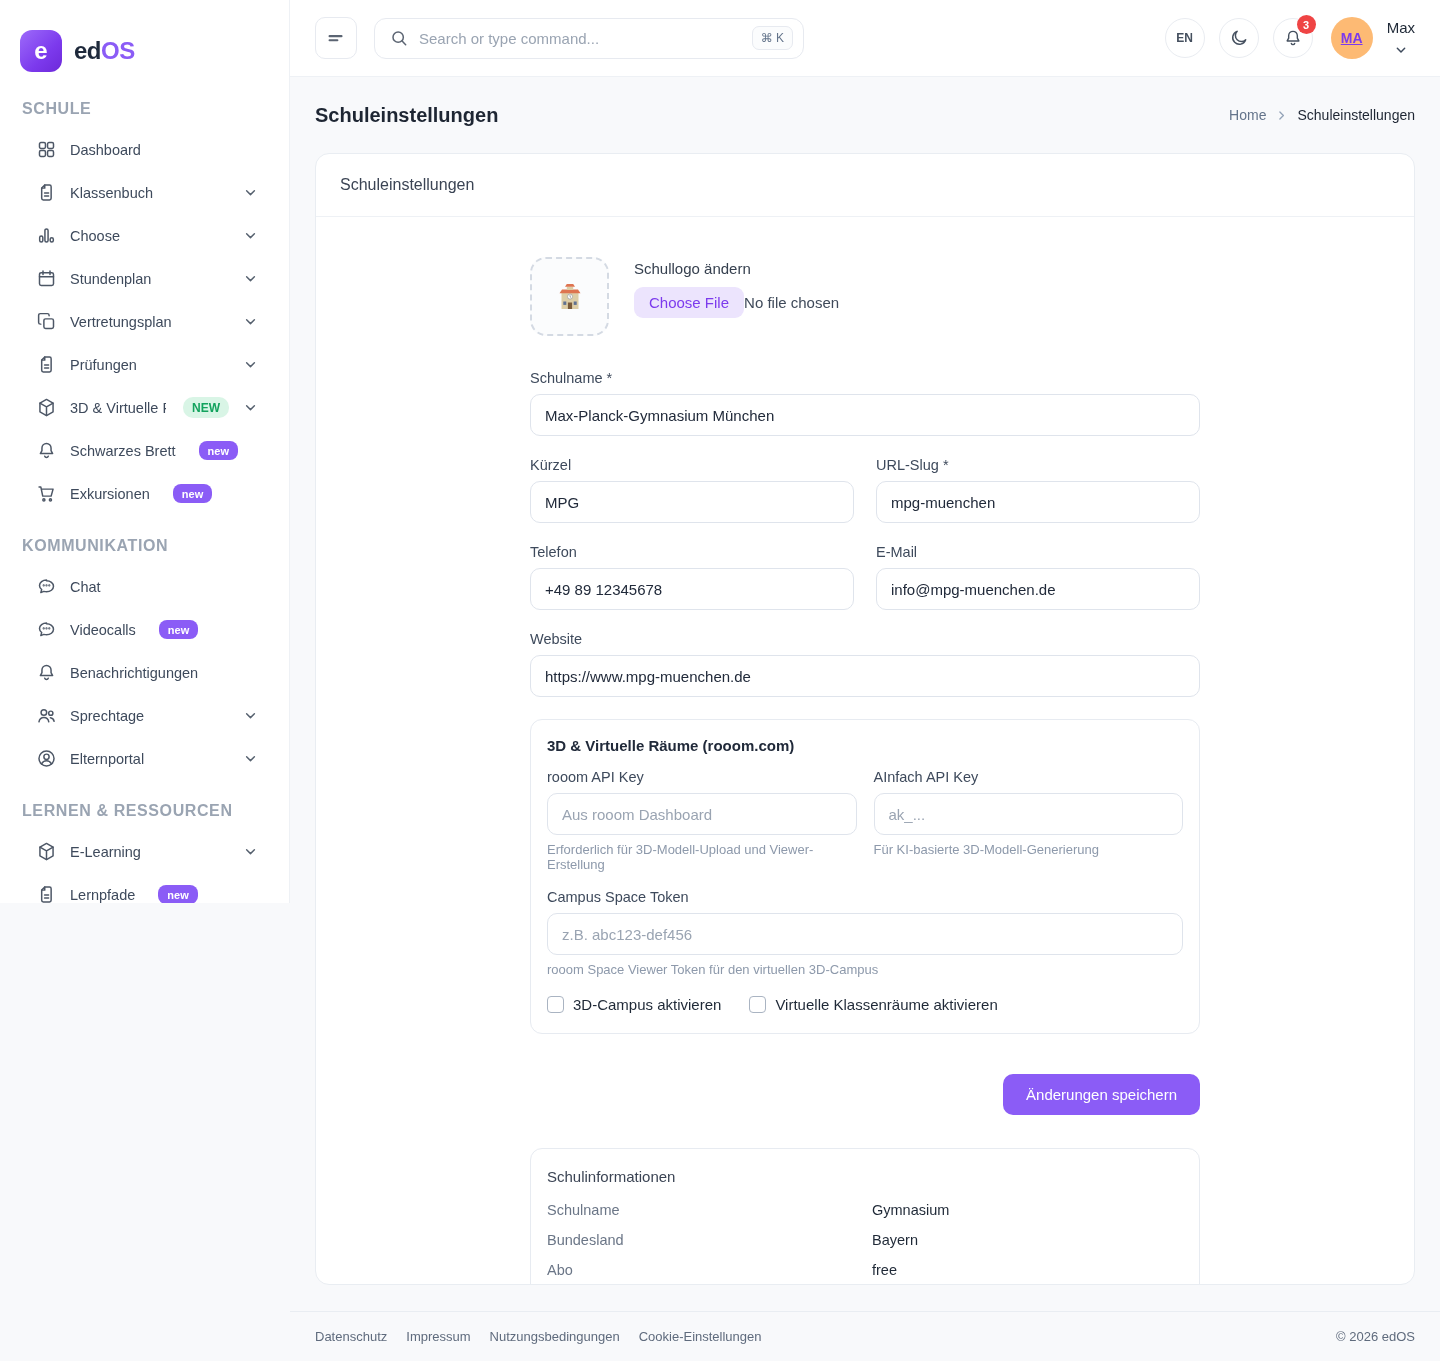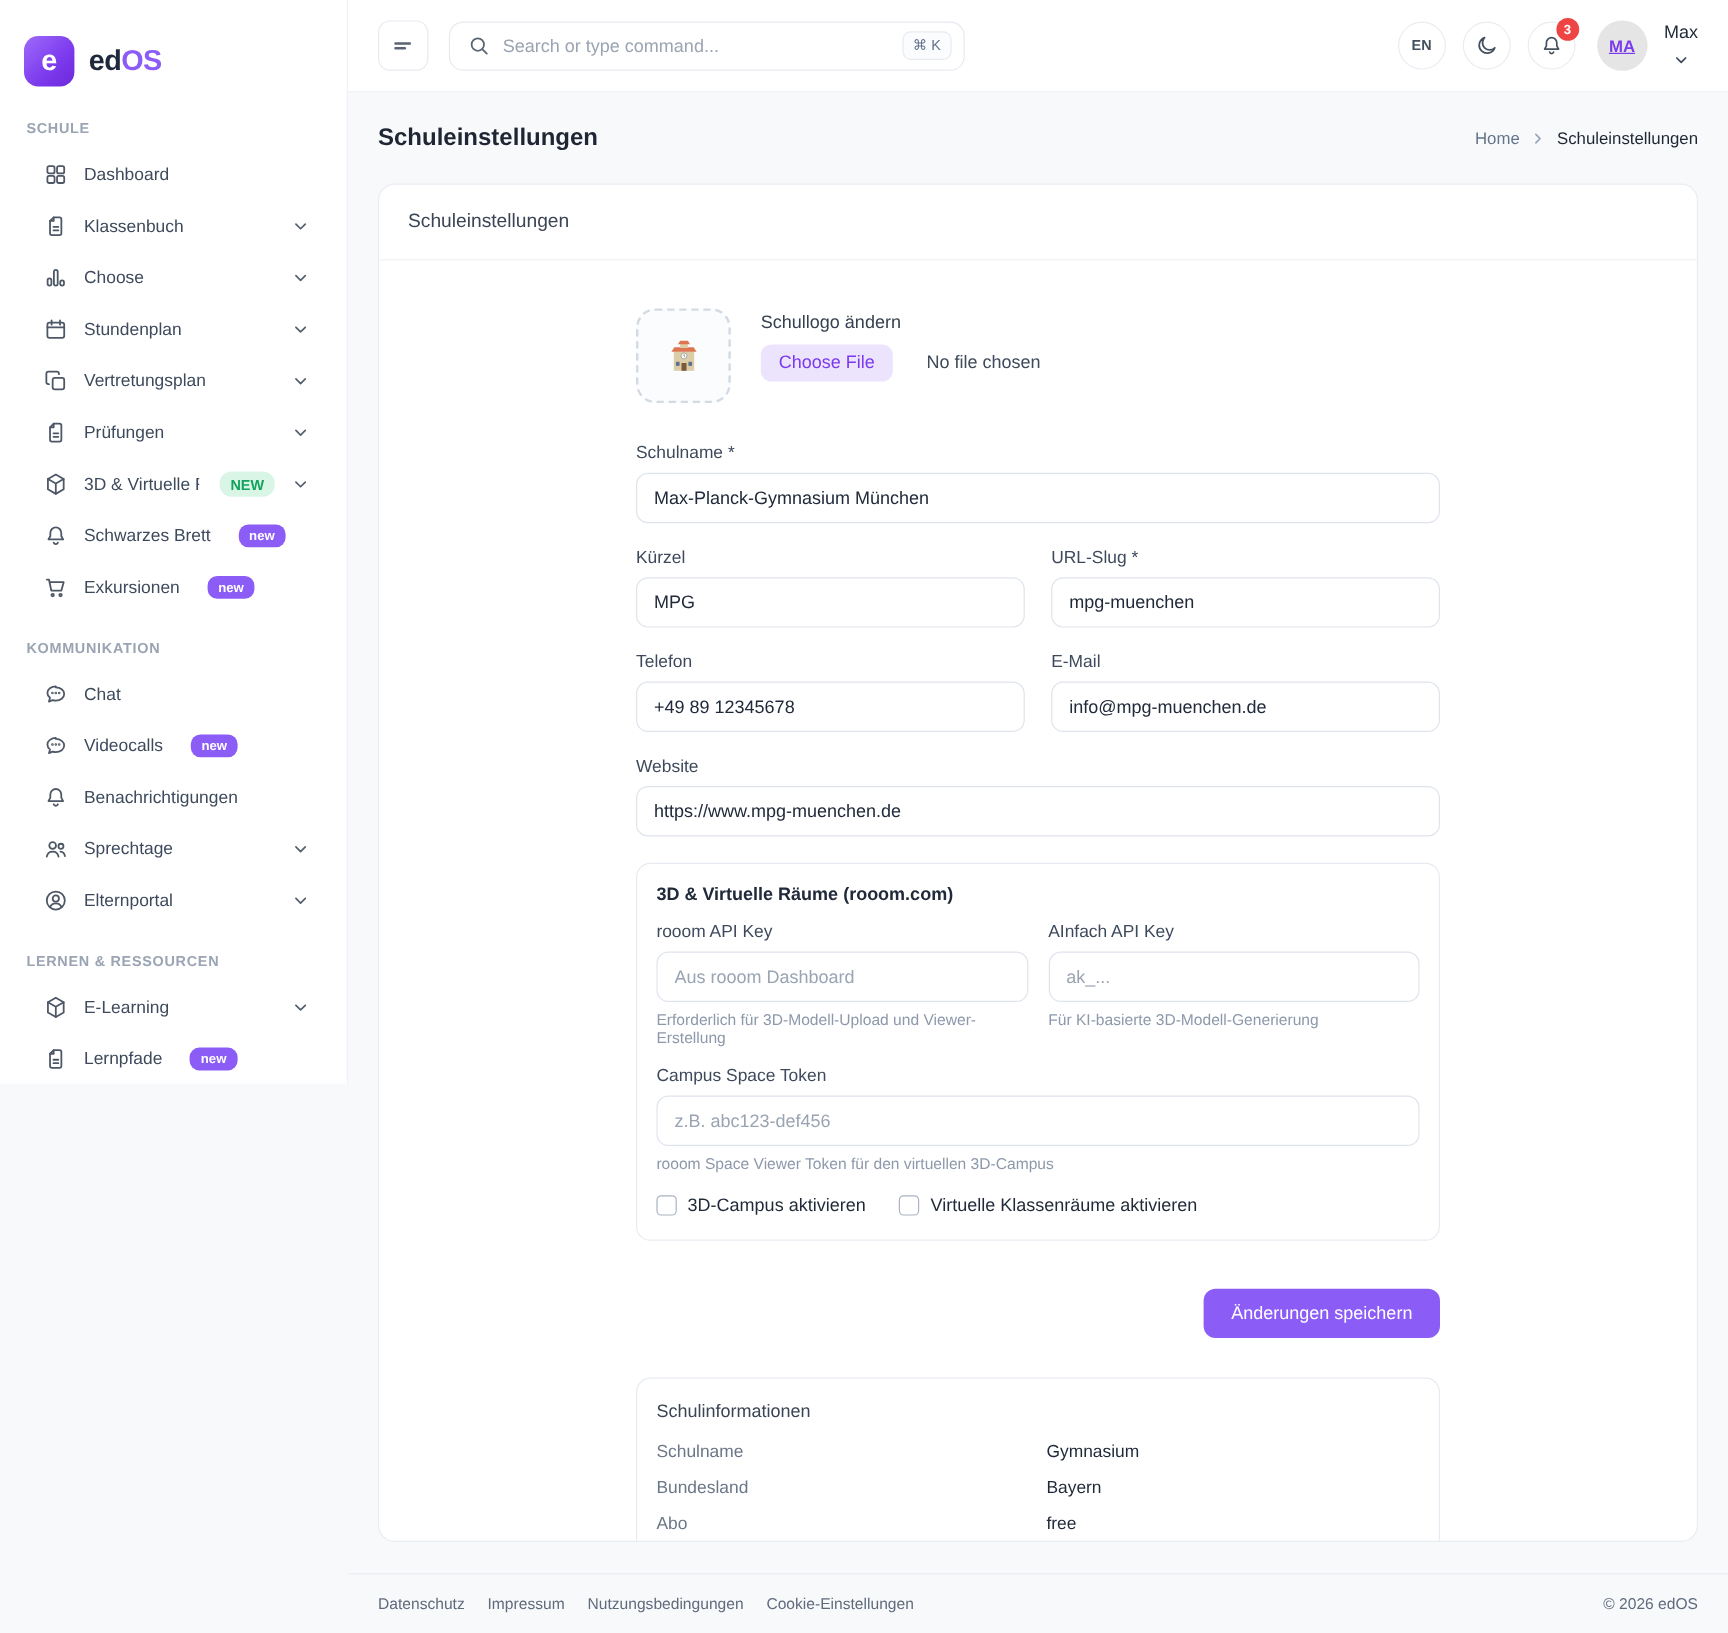--- a/index.html
+++ b/index.html
@@ -27,21 +27,21 @@
     width:42px; height:42px; border-radius:12px;
     background:linear-gradient(135deg,#9d6bfa 0%,#7c3aed 60%,#6d28d9 100%);
     display:flex; align-items:center; justify-content:center;
     color:#fff; font-size:24px; font-weight:800;
   }
   .brand-name { font-size:24px; font-weight:800; letter-spacing:-0.5px; }
   .brand-name .ed { color:#1e293b; }
   .brand-name .os { color:#8b5cf6; }
 
   .section-label {
-    font-size:12px; font-weight:700; letter-spacing:0.6px;
+    font-size:16px; font-weight:700; letter-spacing:0.6px;
     color:#9aa4b2; margin:22px 0 10px 2px; text-transform:uppercase;
     white-space:nowrap;
   }
   .section-label.first { margin-top:0; }
 
   .nav-item {
     height:43px; display:flex; align-items:center; gap:13px;
     padding:0 10px 0 16px; border-radius:10px; cursor:pointer;
     color:#3e4a5c; font-size:14.5px;
   }
@@ -89,21 +89,21 @@
     background:#fff; display:flex; align-items:center; justify-content:center;
     cursor:pointer; color:#45505f; position:relative;
   }
   .circle-btn .lang { font-size:12px; font-weight:700; color:#45505f; }
   .notif-badge {
     position:absolute; top:-4px; right:-4px; min-width:19px; height:19px;
     background:#ef4444; color:#fff; border-radius:50%;
     font-size:11px; font-weight:700; display:flex; align-items:center; justify-content:center;
   }
   .avatar {
-    width:42px; height:42px; border-radius:50%; background:#e5e5e5;
+    width:42px; height:42px; border-radius:50%; background:#fdba74;
     color:#7c3aed; font-weight:700; font-size:14px;
     display:flex; align-items:center; justify-content:center; margin-left:4px; cursor:pointer;text-decoration:underline;
   }
   .user-menu { display:flex; align-items:center; gap:6px; cursor:pointer;flex-direction:column; }
   .user-name { font-size:15px; font-weight:500; color:#1f2937; }
 
   
   .pagehead {
     height:76px; display:flex; align-items:center; justify-content:space-between;
     padding:0 25px;
@@ -125,21 +125,21 @@
   }
   .form-wrap { width:670px; margin:40px auto 0; }
 
   .logo-row { display:flex; gap:25px; align-items:flex-start; }
   .logo-drop {
     width:79px; height:79px; border:2px dashed #d4dae3; border-radius:16px;
     display:flex; align-items:center; justify-content:center; background:#fbfcfd; cursor:pointer;
   }
   .logo-right { padding-top:3px; }
   .logo-label { font-size:15px; color:#36404f; margin-bottom:10px; }
-  .file-row { display:flex; align-items:center; gap:28px; }
+  .file-row { display:flex; align-items:center; gap:0; }
   .choose-chip {
     background:#ece4fd; color:#7c3aed; font-size:15px;
     padding:7px 15px; border-radius:9px; cursor:pointer; border:none;
     font-family:"Liberation Sans", sans-serif;
   }
   .no-file { font-size:15px; color:#3f4a5a; }
 
   .fld { margin-top:21px; }
   .fld-label { font-size:14.5px; color:#3e4a5c; margin-bottom:8px; }
   .txt {

